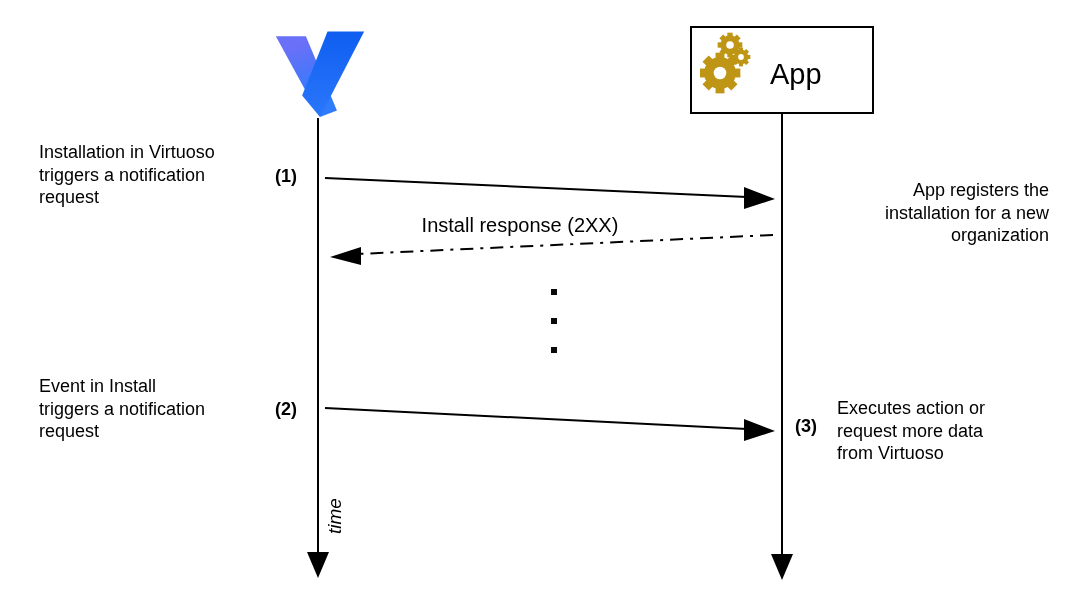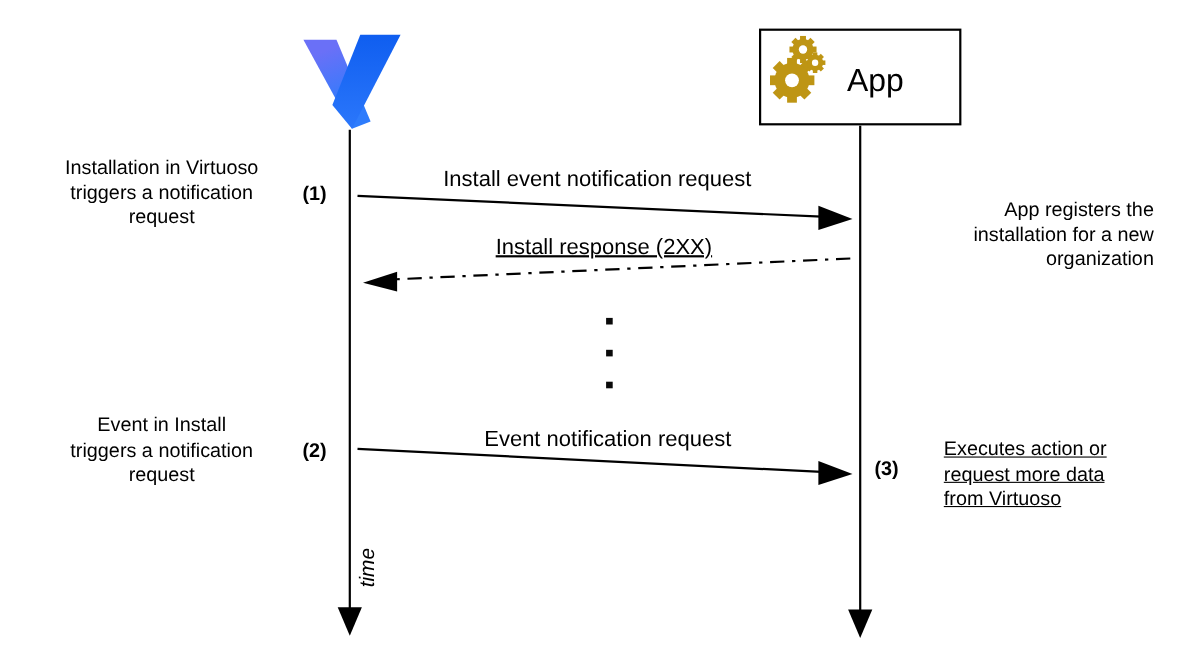--- a/index.html
+++ b/index.html
@@ -11,21 +11,21 @@
   .vlogo { position:absolute; left:272px; top:24px; width:96px; height:94px; }
   .app-box {
     position:absolute; left:690px; top:26px; width:184px; height:88px;
     border:2px solid #000; box-sizing:border-box; background:#fff;
   }
   .gears { position:absolute; left:8px; top:2px; }
   .app-label { position:absolute; left:78px; top:32px; font-size:29px; line-height:1; }
   .note {
     position:absolute; font-size:18px; line-height:22.5px; white-space:pre-line;
   }
-  .right-align { text-align:center; }
+  .right-align { text-align:left; }
   .step { position:absolute; font-weight:bold; font-size:18px; }
   .msg-label { position:absolute; font-size:20px; text-align:center; }
   .dots { position:absolute; left:551px; top:289px; display:flex; flex-direction:column; gap:23px; }
   .dots span { width:6px; height:6px; background:#0a0a0a; }
   .time-label {
     position:absolute; left:305px; top:505px; width:60px; height:22px;
     transform:rotate(-90deg); font-style:italic; font-size:19px; text-align:center;
   }
 </style>
 </head>
@@ -84,38 +84,36 @@
           <circle r="3.4" fill="#ffffff"></circle>
         </g>
       </defs>
       <use href="#gear" transform="translate(20,43) scale(1.85)" fill="#BE9514"></use>
       <use href="#gear" transform="translate(30,15) scale(1.12)" fill="#BE9514"></use>
       <use href="#gear" transform="translate(41,27) scale(0.85)" fill="#BE9514"></use>
     </svg>
     <span class="app-label">App</span>
   </div>
 
-  <div class="msg-label" style="left:373px; top:152px; width:340px;">Install event notification request</div>
-  <div class="msg-label" style="left:389px; top:214px; width:320px;text-decoration:underline;">Install response (2XX)</div>
-  <div class="msg-label" style="left:385px; top:388px; width:335px;">Event notification request</div>
+  <div class="msg-label" style="left:360px; top:214px; width:320px;">Install response (2XX)</div>
 
   <div class="step" style="left:266px; top:166px; width:40px; text-align:center;">(1)</div>
   <div class="step" style="left:266px; top:399px; width:40px; text-align:center;">(2)</div>
   <div class="step" style="left:786px; top:416px; width:40px; text-align:center;">(3)</div>
 
   <div class="note right-align" style="left:39px; top:141px; width:216px;">Installation in Virtuoso
 triggers a notification
 request</div>
   <div class="note right-align" style="left:39px; top:375px; width:216px;">Event in Install
 triggers a notification
 request</div>
   <div class="note" style="left:837px; top:179px; width:212px;text-align:right;">App registers the
 installation for a new
 organization</div>
-  <div class="note" style="left:858px; top:397px; width:200px;text-decoration:underline;">Executes action or
+  <div class="note" style="left:837px; top:397px; width:200px;">Executes action or
 request more data
 from Virtuoso</div>
 
   <div class="dots">
     <span></span>
     <span></span>
     <span></span>
   </div>
 
   <div class="time-label">time</div>

